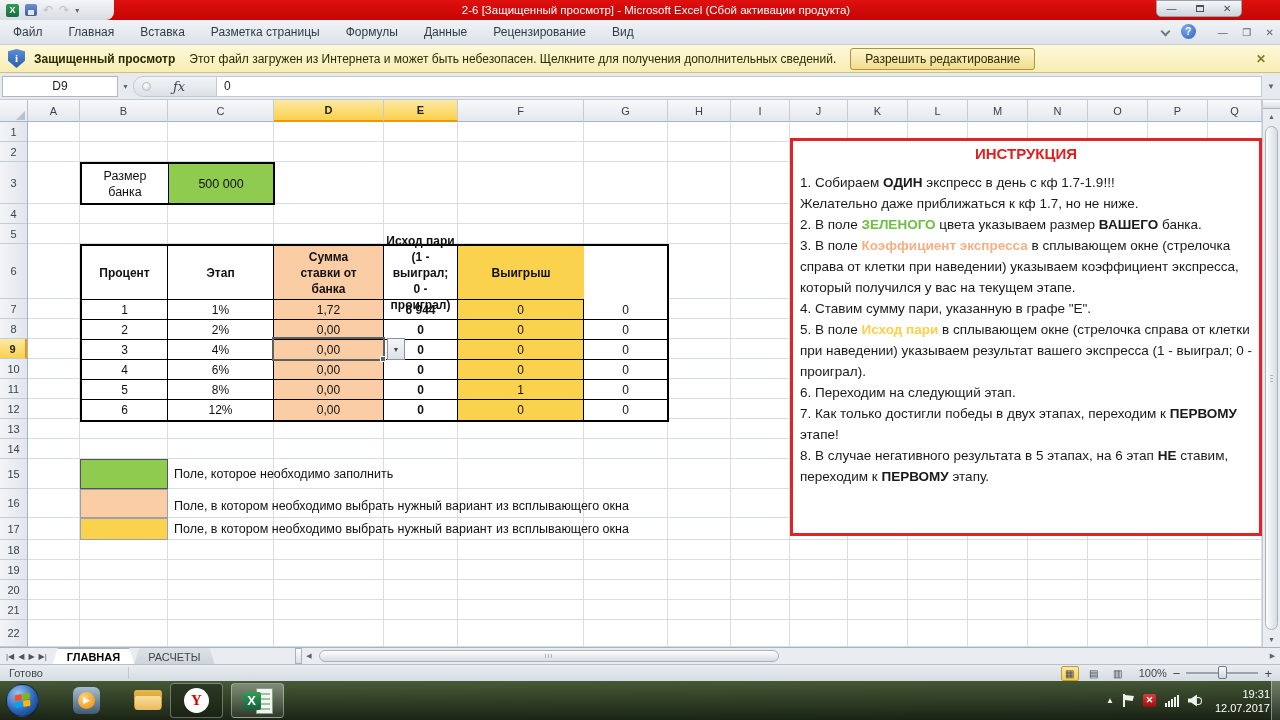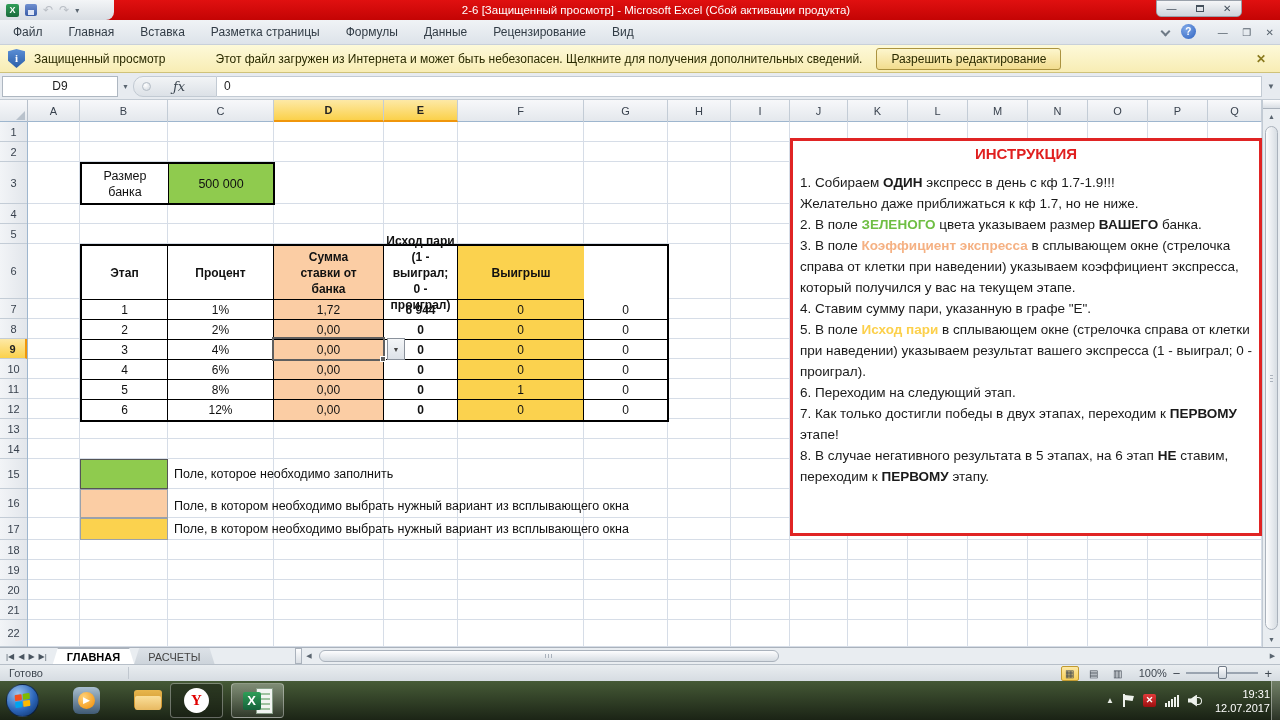--- a/index.html
+++ b/index.html
@@ -37,22 +37,22 @@
   .mini-win span { color:#5a6570; font-size:10px; margin-left:10px; }
 
   
   .banner { position:absolute; left:0; top:45px; width:1280px; height:28px;
     background:linear-gradient(#fdf9d9,#f8edb4); border-bottom:1px solid #cfc27a;
     display:flex; align-items:center; padding-left:8px; }
   .shield { width:17px; height:19px; background:linear-gradient(#5b8fd6,#2b5ea8);
     clip-path:polygon(50% 0,100% 12%,100% 62%,50% 100%,0 62%,0 12%);
     color:#fff; font-size:11px; font-weight:bold; font-family:"Liberation Serif",serif;
     text-align:center; line-height:18px; flex:0 0 auto; }
-  .banner-title { font-weight:normal; font-size:12px; color:#2b2b00; margin:0 14px 0 9px; }
-  .banner-msg { font-size:12px; color:#2b2b00;margin-left:36px; }
+  .banner-title { font-weight:bold; font-size:12px; color:#2b2b00; margin:0 14px 0 9px; }
+  .banner-msg { font-size:12px; color:#2b2b00; }
   .pv-btn { margin-left:14px; font-size:12px; color:#2b2b00; padding:3px 14px;
     background:linear-gradient(#fdf6cd,#f2dc8e); border:1px solid #ab9340; border-radius:3px; }
   .banner-close { position:absolute; right:14px; top:7px; color:#8a7a1e; font-size:12px; font-weight:bold; }
 
   
   .fbar { position:absolute; left:0; top:73px; width:1280px; height:27px;
     background:#e7ebf0; border-bottom:1px solid #c2cad3; display:flex; align-items:center; }
   .namebox { width:116px; height:21px; background:#fff; border:1px solid #aeb7c1; margin-left:2px;
     font-size:12px; color:#222; text-align:center; line-height:19px; }
   .nb-arrow { width:15px; height:21px; font-size:7px; color:#5a6570; text-align:center; line-height:21px; }
@@ -419,22 +419,22 @@
     </div>
 
   <div class="bankbox" data-name="bank-box">
     <div class="bank-label" data-name="bank-label-cell">Размер
 банка</div>
     <div class="bank-value" data-name="bank-value-cell">500 000</div>
   </div>
 
   <div class="btable" data-name="betting-table">
     <div class="btr hrow" data-name="table-header-row">
+        <div data-name="table-header-cell">Процент</div>
         <div data-name="table-header-cell">Этап</div>
-        <div data-name="table-header-cell">Процент</div>
         <div data-name="table-header-cell">Сумма
 ставки от
 банка</div>
         <div data-name="table-header-cell">Исход пари
 (1 - выиграл;
 0 - проиграл)</div>
         <div data-name="table-header-cell">Выигрыш</div>
       </div>
     <div data-name="table-body">
         <div class="btr drow" data-name="table-row">

